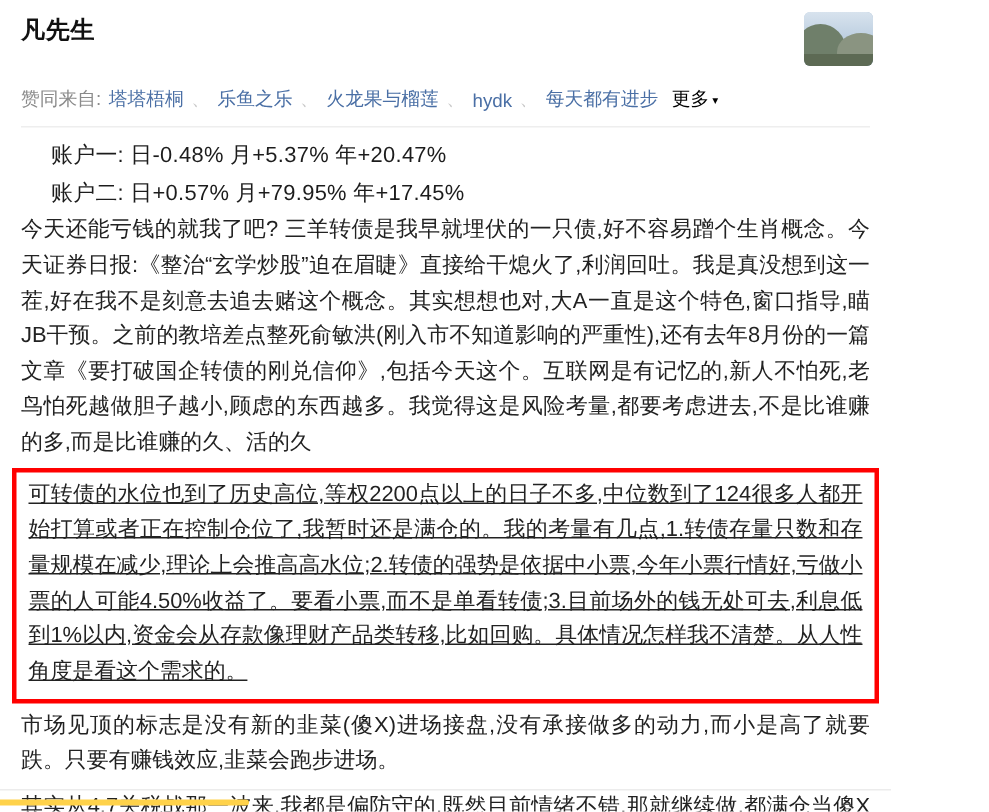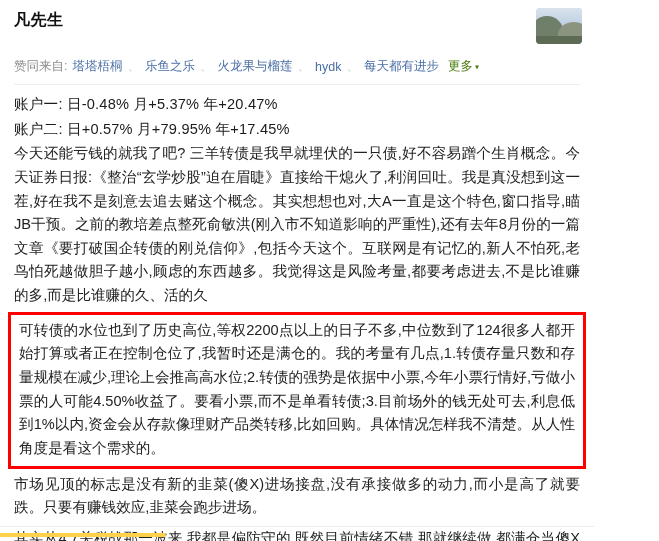--- a/index.html
+++ b/index.html
@@ -92,21 +92,21 @@
   }
   .like-name {
     color: #4a6fa5;
     margin: 0 3px;
   }
   .like-sep {
     color: #c8c8c8;
     margin: 0 2px;
   }
   .likes-more {
-    color: #4d7c0f;
+    color: #000000;
     margin-left: 6px;
     font-family: Liberation Mono, monospace;
   }
   .likes-more .chev {
     font-size: 10px;
     margin-left: 1px;
   }
 
   .divider {
     height: 1px;
@@ -125,36 +125,38 @@
   .title-line {
     font-size: 15px;
     color: #1c1c1c;
     margin-bottom: 1px;
   }
   .acct-line {
     font-size: 14.6px;
     color: #1c1c1c;
     margin-bottom: 1px;
     letter-spacing: 0.2px;
+    margin-left: 20px;
   }
   .para {
     margin: 0;
     text-indent: 0;
   }
 
   
   .highlight-wrap {
     position: relative;
     margin: 4px 0 0 0;
   }
   .highlight-box {
     border: 3px solid #ff0000;
     padding: 4px 2px 5px 2px;
     box-sizing: border-box;
     margin: 0 -6px;
+    text-decoration: underline;
   }
   .highlight-box p {
     margin: 0;
     padding: 0 6px;
     font-size: 14.6px;
     line-height: 1.62;
     text-align: justify;
   }
 
   .para-after {

